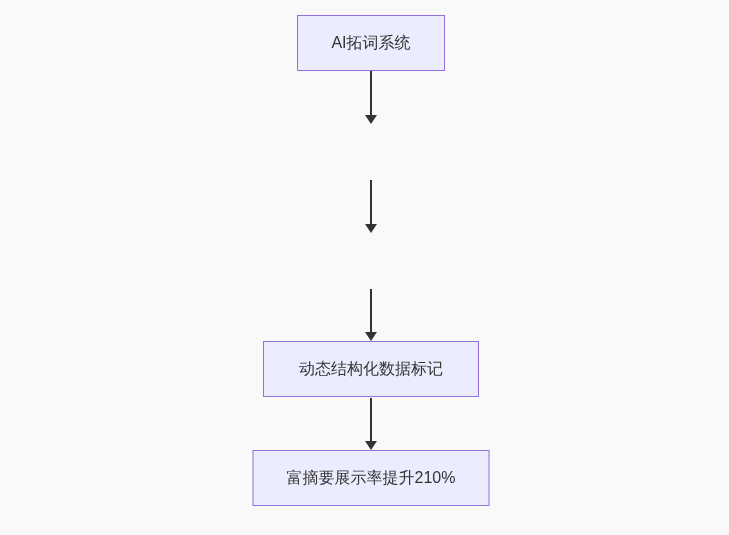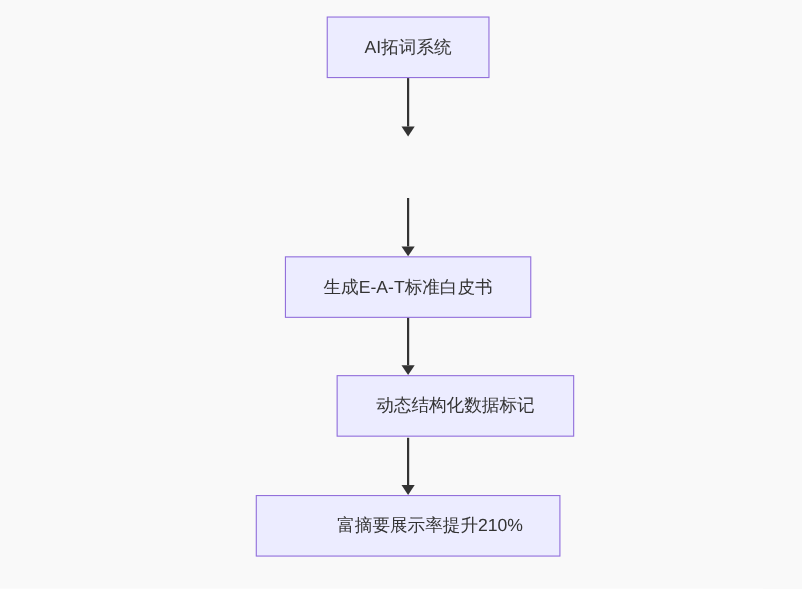--- a/index.html
+++ b/index.html
@@ -27,22 +27,22 @@
     font-size: 16px;
     display: flex;
     align-items: center;
     justify-content: center;
     white-space: nowrap;
     box-sizing: content-box;
   }
   .node-1 { top: 15px;  width: 146px; }
   .node-2 { top: 124px; width: 192px; }
   .node-3 { top: 233px; width: 222px; }
-  .node-4 { top: 341px; width: 214px; margin-left: 43px; }
-  .node-5 { top: 450px; width: 235px; padding-left: 40px; }
+  .node-4 { top: 341px; width: 214px; }
+  .node-5 { top: 450px; width: 235px; }
 
   .arrow {
     position: absolute;
     left: 371px;
     transform: translateX(-50%);
     width: 12px;
     display: flex;
     flex-direction: column;
     align-items: center;
   }
@@ -76,23 +76,20 @@
     <div class="line"></div>
     <div class="head"></div>
   </div>
 
 
   <div class="arrow arrow-2">
     <div class="line"></div>
     <div class="head"></div>
   </div>
 
-  <div class="node node-3">
-    <span>生成E-A-T标准白皮书</span>
-  </div>
 
   <div class="arrow arrow-3">
     <div class="line"></div>
     <div class="head"></div>
   </div>
 
   <div class="node node-4">
     <span>动态结构化数据标记</span>
   </div>
 

